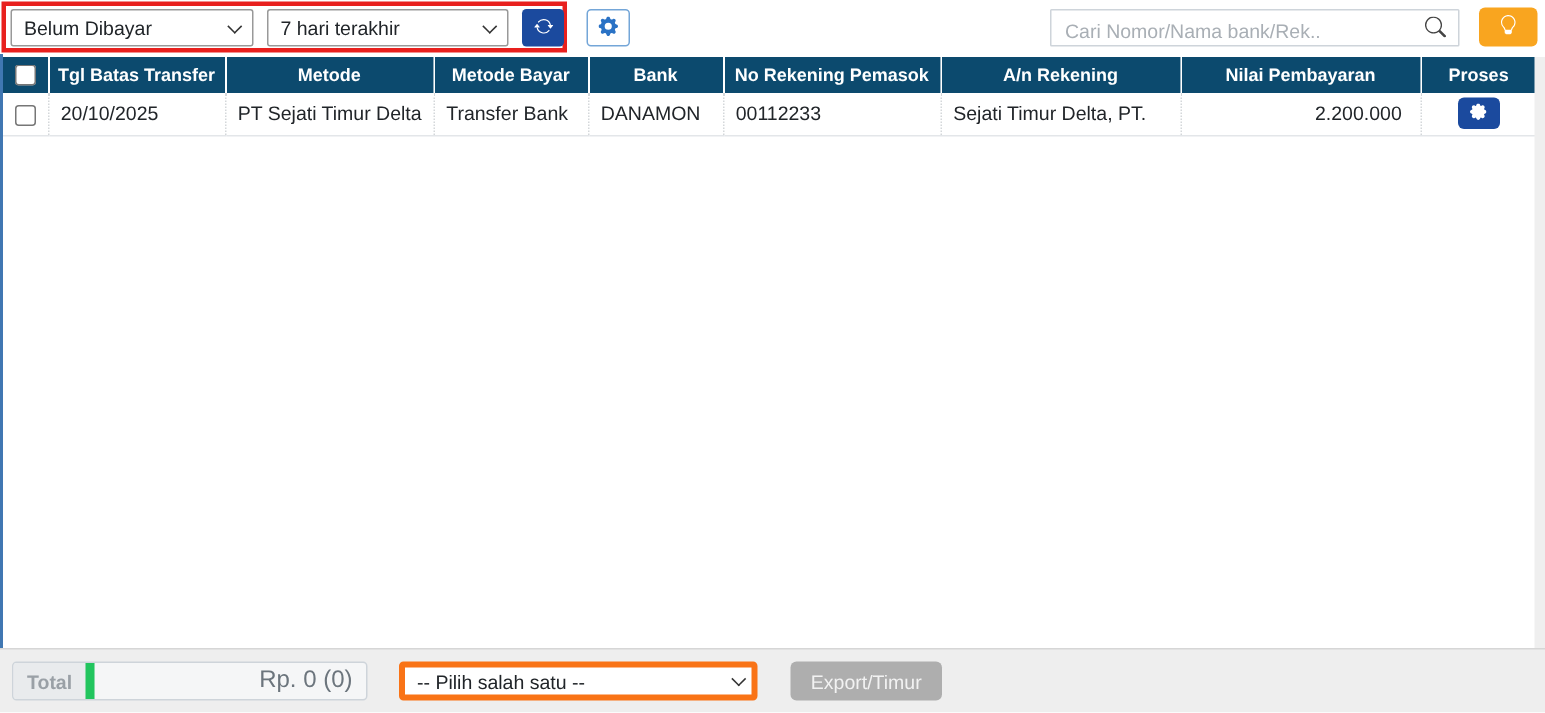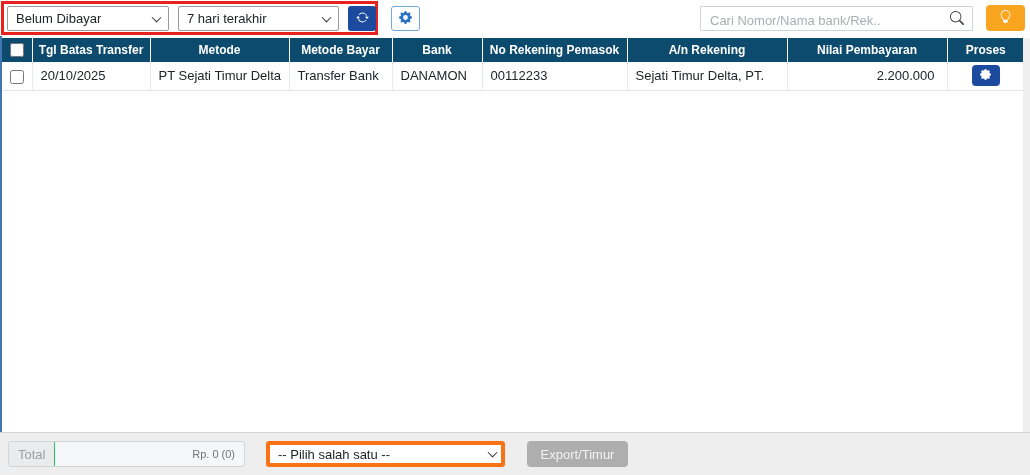--- a/index.html
+++ b/index.html
@@ -57,22 +57,22 @@
   .scroll-track { position: absolute; top: 38px; left: 1023px; width: 7px; height: 394px;
                   background: #efefef; }
 
   
   .footer { position: absolute; top: 432px; left: 0; width: 1030px; height: 43px;
             background: #eeeeee; border-top: 1px solid #d6d6d6; }
   .total-group { position: absolute; left: 8px; top: 8px; width: 237px; height: 26px;
                  border: 1px solid #ced4da; border-radius: 3px; background: #f5f6f7;
                  display: flex; align-items: center; overflow: hidden; }
   .total-label { background: #e9ebed; color: #9aa0a6; padding: 0 9px; height: 100%;
-                 display: flex; align-items: center; border-right: 1px solid #22c55e; font-size: 13px; }
-  .total-value { flex: 1; text-align: right; padding-right: 9px; color: #6c757d; font-size: 11px; }
+                 display: flex; align-items: center; border-right: 6px solid #22c55e; font-size: 13px; font-weight: bold; }
+  .total-value { flex: 1; text-align: right; padding-right: 9px; color: #6c757d; font-size: 16px; }
   .wrap-action { left: 266px; top: 8px; width: 239px; height: 26px; }
   .wrap-action select { border: 4px solid #f97316; border-radius: 3px; }
   .btn-export { position: absolute; left: 527px; top: 8px; width: 101px; height: 26px;
                 background: #aeaeae; color: #f2f2f2; border-radius: 4px; font-size: 13px;
                 cursor: default; }
 </style>
 </head>
 <body>
 
 <div class="toolbar">

